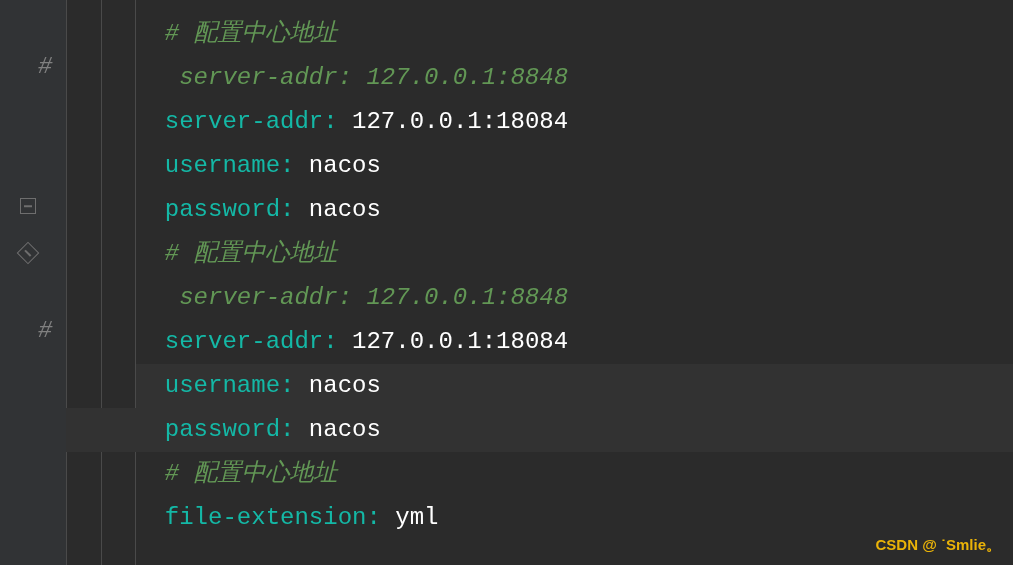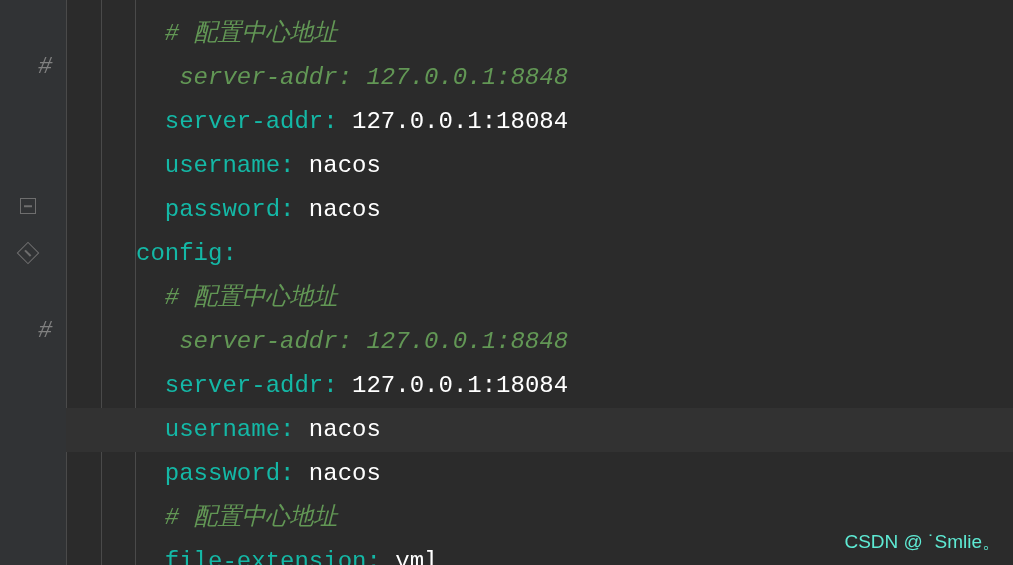--- a/index.html
+++ b/index.html
@@ -98,24 +98,25 @@
     .key {
       color: #14b8a6;
     }
     .value {
       color: #ffffff;
     }
     .watermark {
       position: absolute;
       bottom: 10px;
       right: 12px;
-      color: #5eead4;
-      font-size: 19px;
+      color: #eab308;
+      font-size: 15px;
       font-family: Arial, sans-serif;
       z-index: 10;
+      font-weight: bold;
     }
     .inner-content {
       position: relative;
       z-index: 1;
     }
   </style>
 </head>
 <body>
 
 <div class="editor">
@@ -134,21 +135,20 @@
   </div>
 
   <div class="code-area">
     <div class="full-line-highlight" style="top: 408px;"></div>
     <div class="inner-content">
     <div class="code-line" style="margin-top: 12px;"><span class="comment">  <span># 配置中心地址</span></span></div>
     <div class="code-line"><span class="comment">  <span> server-addr: 127.0.0.1:8848</span></span></div>
     <div class="code-line">  <span class="key">server-addr</span><span class="key">: </span><span class="value">127.0.0.1:18084</span></div>
     <div class="code-line">  <span class="key">username</span><span class="key">: </span><span class="value">nacos</span></div>
     <div class="code-line">  <span class="key">password</span><span class="key">: </span><span class="value">nacos</span></div>
-    <div class="code-line"><span class="key">config</span><span class="key">:</span></div>
     <div class="code-line"><span class="comment">  <span># 配置中心地址</span></span></div>
     <div class="code-line"><span class="comment">  <span> server-addr: 127.0.0.1:8848</span></span></div>
     <div class="code-line">  <span class="key">server-addr</span><span class="key">: </span><span class="value">127.0.0.1:18084</span></div>
     <div class="code-line highlighted">  <span class="key">username</span><span class="key">: </span><span class="value">nacos</span></div>
     <div class="code-line">  <span class="key">password</span><span class="key">: </span><span class="value">nacos</span></div>
     <div class="code-line"><span class="comment">  <span># 配置中心地址</span></span></div>
     <div class="code-line">  <span class="key">file-extension</span><span class="key">: </span><span class="value">yml</span></div>
     </div>
   </div>
 </div>

